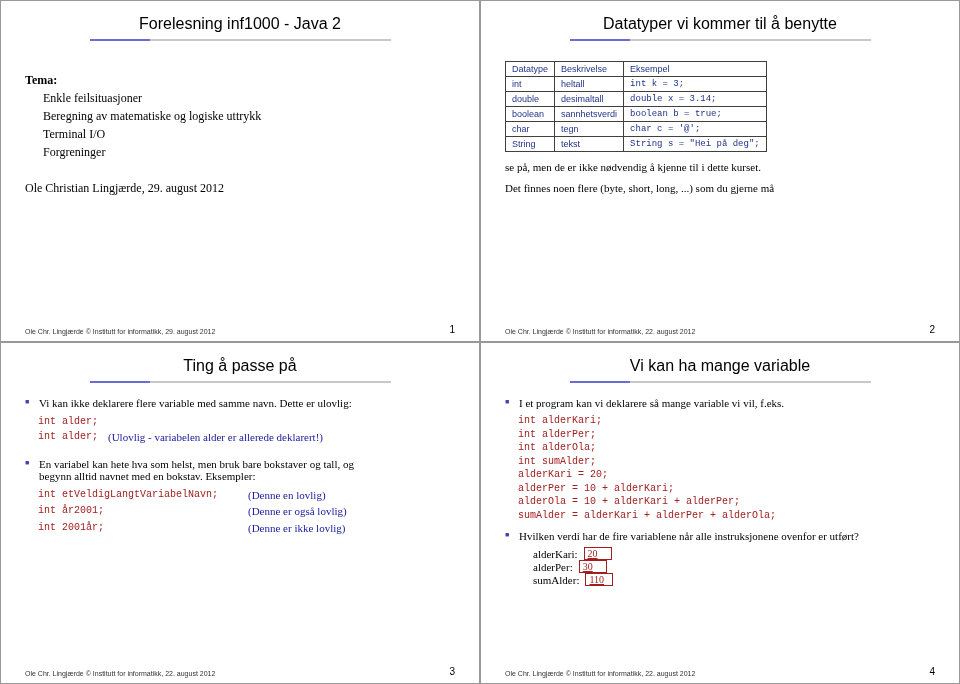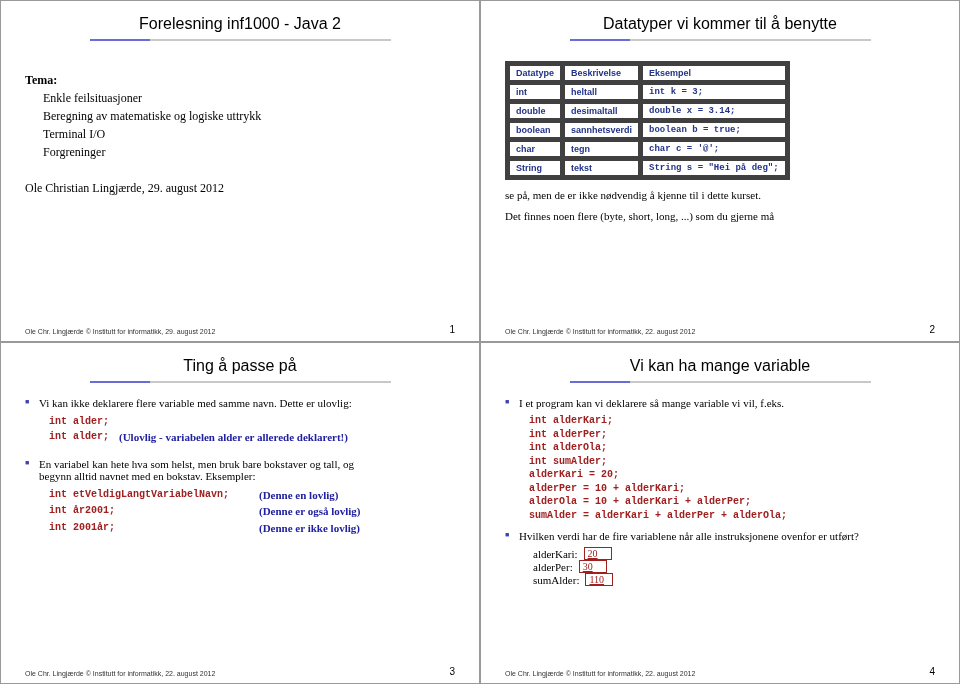--- a/index.html
+++ b/index.html
@@ -62,24 +62,24 @@
     margin-top: 20px;
     font-size: 12px;
   }
   table.dt {
     border-collapse: collapse;
     font-family: Arial, sans-serif;
     font-size: 9px;
     margin-bottom: 8px;
   }
   table.dt td, table.dt th {
-    border: 5px solid #404040;
+    border: 1px solid #404040;
     padding: 2px 6px;
     color: #223388;
-    font-weight: bold;
+    font-weight: normal;
     text-align: left;
   }
   .mono {
     font-family: "Courier New", monospace;
     font-size: 9px;
     color: #223388;
   }
   .note {
     font-size: 11px;
     margin-top: 6px;
@@ -97,21 +97,21 @@
     left: 0;
     top: 1px;
     font-size: 7px;
   }
   .code-red {
     font-family: "Courier New", monospace;
     color: #a02020;
     font-size: 10px;
   }
   .paren-blue { color: #2020a0; }
-  .sub-ind { margin-left: 24px; line-height: 1.5; font-weight: bold; }
+  .sub-ind { margin-left: 13px; line-height: 1.5; }
   .row-kv { display:flex; gap:6px; align-items:center; margin-left:28px; font-size:11px; }
   .box {
     border: 1px solid #a02020;
     padding: 0 3px;
     font-size: 10px;
     color: #a02020;
     min-width: 20px;
     display: inline-block;
     text-align: left;
     text-decoration: underline;

